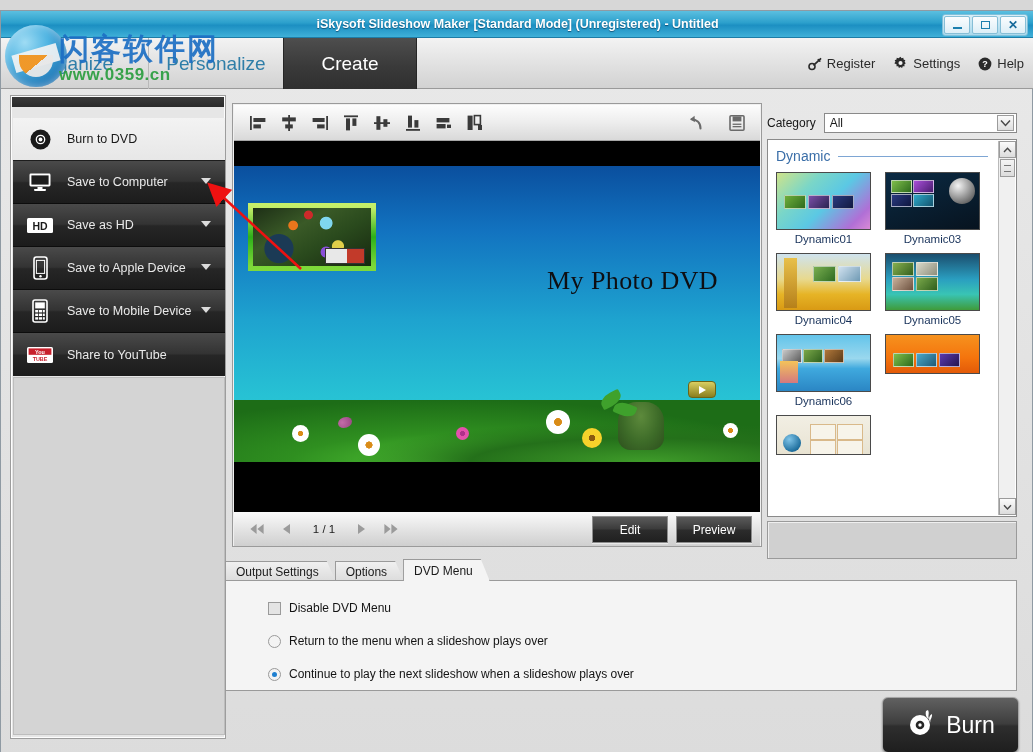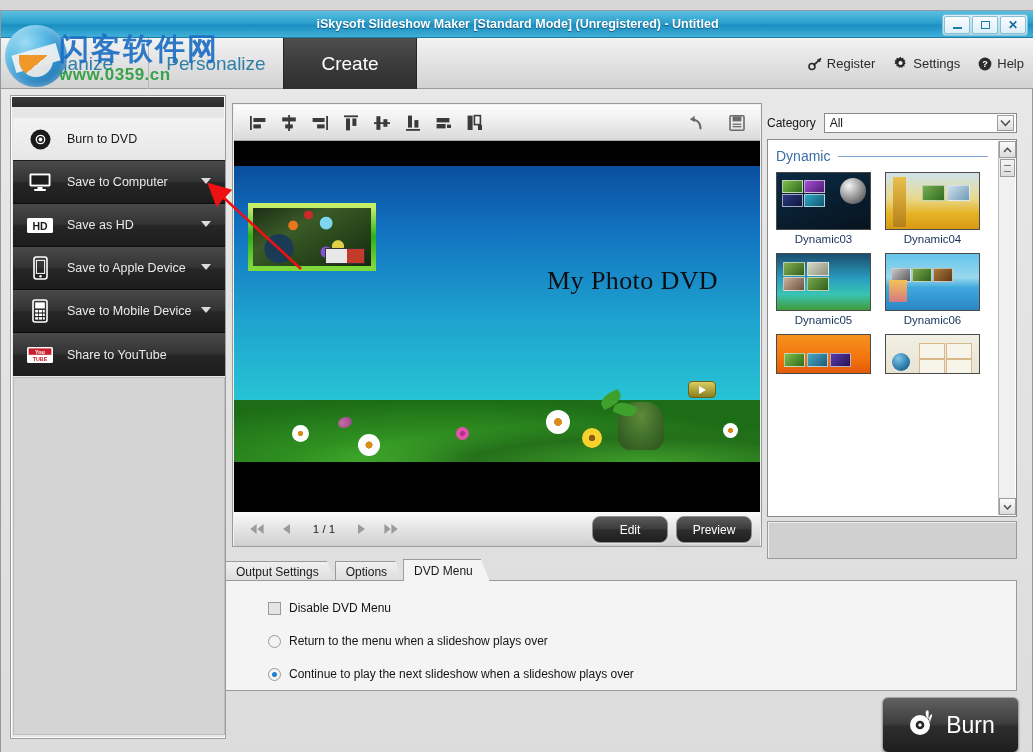--- a/index.html
+++ b/index.html
@@ -132,21 +132,21 @@
   .sel-thumb .minimap{position:absolute;right:6px;bottom:2px;width:38px;height:14px;
     background:linear-gradient(90deg,#e8e8e8 0 55%,#c23a2a 55% 100%);border:1px solid #333;}
 
   .playbar{position:absolute;left:1px;top:408px;width:526px;height:34px;
     background:linear-gradient(180deg,#fafafa 0%,#e4e4e4 50%,#cfcfcf 100%);
     display:flex;align-items:center;}
   .pb-btn{width:30px;height:28px;display:flex;align-items:center;justify-content:center;cursor:default;}
   .pb-btn:first-child{margin-left:8px;}
   .pb-count{font-size:11.5px;color:#202020;margin:0 8px;min-width:28px;text-align:center;}
   .pb-right{position:absolute;right:8px;top:4px;display:flex;gap:8px;}
-  .dkbtn{width:74px;height:25px;border-radius:8px;
+  .dkbtn{width:74px;height:25px;border-radius:0;
     background:linear-gradient(180deg,#5b5b5b 0%,#3b3b3b 48%,#2c2c2c 52%,#202020 100%);
     border:1px solid #8d8d8d;color:#fff;font-size:12px;display:flex;align-items:center;justify-content:center;
     cursor:default;box-shadow:0 1px 1px rgba(255,255,255,.5);}
 
   
   .rightpanel{position:absolute;left:766px;top:96px;width:250px;height:440px;padding-left:35px;}
   .cat-row{position:absolute;left:0;top:6px;width:250px;height:20px;display:flex;align-items:center;gap:8px;}
   .cat-label{font-size:12px;color:#161616;}
   .cat-select{position:relative;flex:1;height:20px;background:#fff;border:1px solid #8a8a8a;
     box-sizing:border-box;display:flex;align-items:center;padding-left:5px;font-size:12px;cursor:default;}
@@ -510,20 +510,28 @@
       </div>
     </div>
 
     <div class="tpl-box">
       <div class="tpl-head">
         <span class="txt">Dynamic</span>
         <span class="rule"></span>
       </div>
 
       <div class="tpl-grid">
+        <div class="tpl-cell">
+          <div class="tpl-thumb" style="background:linear-gradient(135deg,#cfe38a 0%,#7ad6c8 30%,#5bc8e4 55%,#b06fd6 85%,#d98ad6 100%);">
+            <div class="mini" style="left:7px;top:22px;width:20px;height:12px;background:linear-gradient(135deg,#6fae3a,#2e6b1e);"></div>
+            <div class="mini" style="left:31px;top:22px;width:20px;height:12px;background:linear-gradient(135deg,#7b4fa8,#2b2350);"></div>
+            <div class="mini" style="left:55px;top:22px;width:20px;height:12px;background:linear-gradient(135deg,#2a3a80,#121a40);"></div>
+          </div>
+          <div class="tpl-name">Dynamic01</div>
+        </div>
 
 
         <div class="tpl-cell">
           <div class="tpl-thumb" style="background:linear-gradient(160deg,#0b2b44 0%,#07131f 100%);">
             <div class="mini" style="left:5px;top:7px;width:19px;height:11px;background:linear-gradient(135deg,#7fbe4a,#2e6b1e);"></div>
             <div class="mini" style="left:27px;top:7px;width:19px;height:11px;background:linear-gradient(135deg,#a94fd8,#4a1d70);"></div>
             <div class="mini" style="left:5px;top:21px;width:19px;height:11px;background:linear-gradient(135deg,#2a3a80,#0f1740);"></div>
             <div class="mini" style="left:27px;top:21px;width:19px;height:11px;background:linear-gradient(135deg,#2fa8c8,#14546e);"></div>
             <div class="mini" style="right:4px;top:5px;width:26px;height:26px;border-radius:50%;background:radial-gradient(circle at 35% 30%,#f4f4f4,#8d8d8d 55%,#3a3a3a 100%);border:none;"></div>
           </div>

